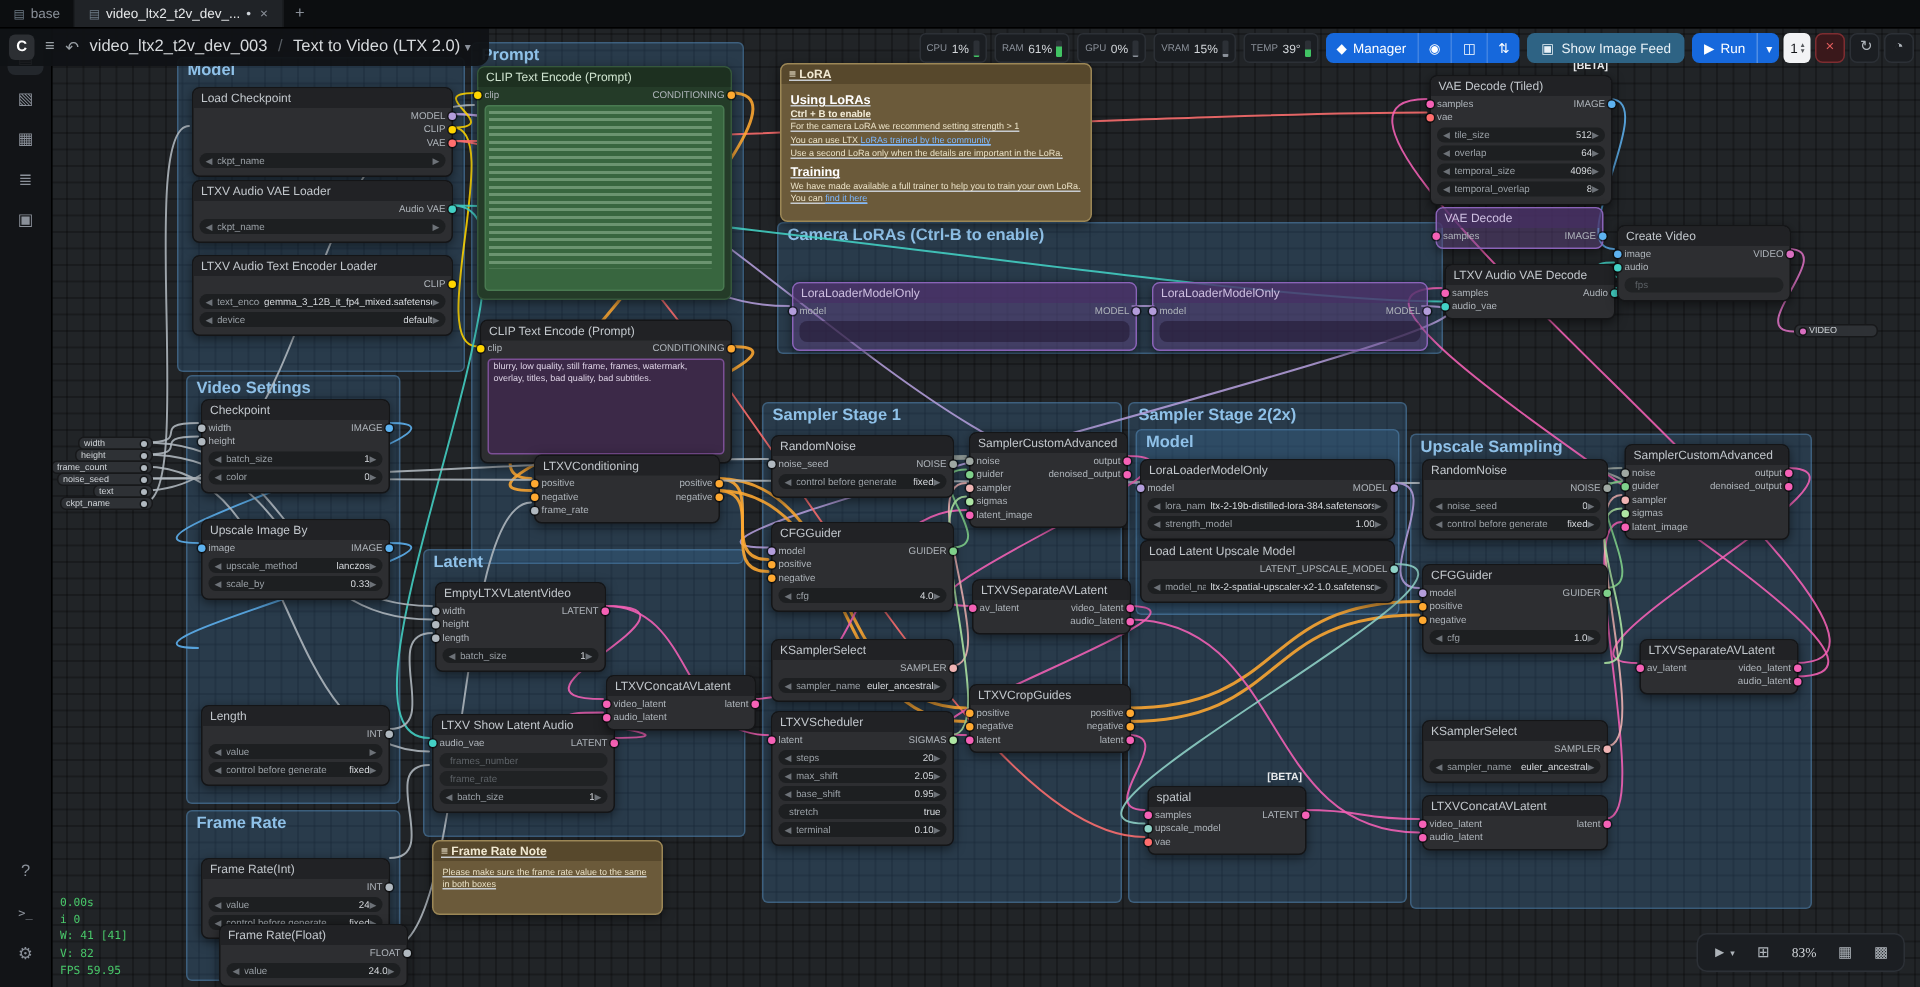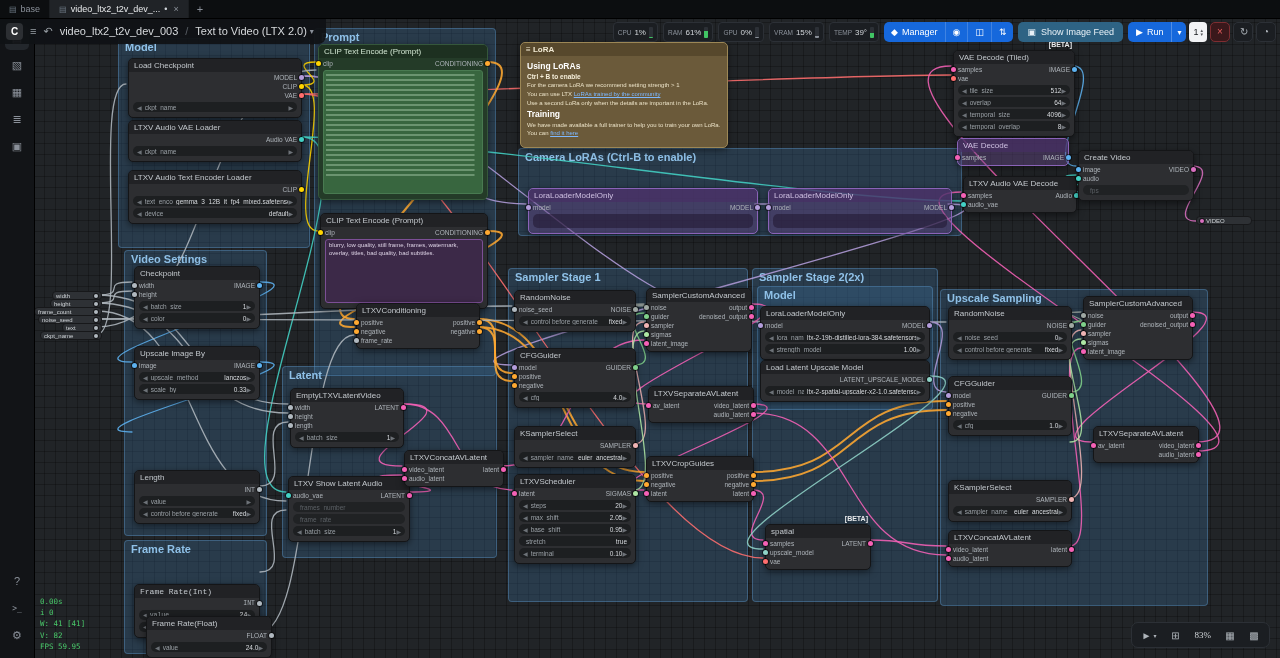--- a/index.html
+++ b/index.html
@@ -32,21 +32,21 @@
   .w.faint .wl{color:#5c6166;}
   .wbar{height:14px;background:rgba(32,22,48,.55);}
   .warea{margin:2px 4px;border-radius:3px;padding:2px 3px;font-size:6px;line-height:1.3;color:#e6ece6;overflow:hidden;}
   .node.green{background:#243b28;border-color:#35573b;}
   .node.green .nt{background:#1d3020;color:#cfe3cf;}
   .warea.pos{background:#38663f;border:1px solid #497a51;}
   .warea.pat{background-image:repeating-linear-gradient(rgba(225,255,225,.30) 0 2px,transparent 2px 5px);background-size:94% 86%;background-repeat:no-repeat;background-position:2px 3px;}
   .node.neg .warea{background:#3c2948;border:1px solid #7c4f96;color:#ded4e6;}
   .node.muted{background:rgba(94,66,128,.48);border-color:#8a63b8;}
   .node.muted .nt{background:rgba(70,46,100,.65);color:#cdbfe0;}
-  .node.note{background:#6b5a3a;border-color:#9c8756;}
+  .node.note{background:#6b5a3a;border-color:#9c8756;text-decoration:underline;}
   .node.note .nt{background:#57482c;color:#f1e9d2;font-weight:bold;}
   .node.note .nb{padding:3px 6px;display:block;}
   .ln-h{font-size:8.5px;font-weight:bold;color:#ffffff;margin:2px 0;}
   .ln-b{font-size:6.5px;font-weight:bold;color:#f4edd9;margin:1px 0;}
   .ln-p{font-size:6px;color:#eae1c6;margin:1px 0;line-height:1.35;}
   .ln-a{color:#7db8ff;text-decoration:underline;}
   .pill{position:absolute;background:#2e3135;border:1px solid #17181a;border-radius:4px;height:7px;display:flex;align-items:center;gap:2px;padding:0 3px;font-size:6px;color:#cfd3d7;z-index:3;white-space:nowrap;}
   .pill .dot{width:4px;height:4px;}
   .pill span{overflow:hidden;flex:1;}
   
@@ -472,21 +472,21 @@
             <span class="arr">▶</span>
           </div>
           <div class="w ">
             <span class="arr">◀</span>
             <span class="wl">control before generate</span>
             <span class="wv">fixed</span>
             <span class="arr">▶</span>
           </div>
         </div>
       </div>
-      <div class="node " style="left: 134px; top: 584px; width: 124px; font-family: Liberation Mono, monospace;">
+      <div class="node " style="left: 134px; top: 572px; width: 124px;">
         <div class="nt">Frame Rate(Int)</div>
         <div class="nb">
           <div class="slots">
             <div class="sl-col"></div>
             <div class="sl-col out">
               <div class="sl">
                 <span>INT</span>
                 <i class="dot dout" style="background: rgb(176, 184, 191);"></i>
               </div>
             </div>
@@ -603,20 +603,26 @@
                 <span>audio_latent</span>
               </div>
             </div>
             <div class="sl-col out">
               <div class="sl">
                 <span>latent</span>
                 <i class="dot dout" style="background: rgb(245, 97, 182);"></i>
               </div>
             </div>
           </div>
+        </div>
+      </div>
+      <div class="node note" style="left: 288px; top: 560px; width: 152px; height: 48px; overflow: hidden;">
+        <div class="nt">≡ Frame Rate Note</div>
+        <div class="nb">
+          <div class="ln-p">Please make sure the frame rate value to the same in both boxes</div>
         </div>
       </div>
       <div class="node " style="left: 514px; top: 290px; width: 120px;">
         <div class="nt">RandomNoise</div>
         <div class="nb">
           <div class="slots">
             <div class="sl-col">
               <div class="sl">
                 <i class="dot din" style="background: rgb(176, 184, 191);"></i>
                 <span>noise_seed</span>

